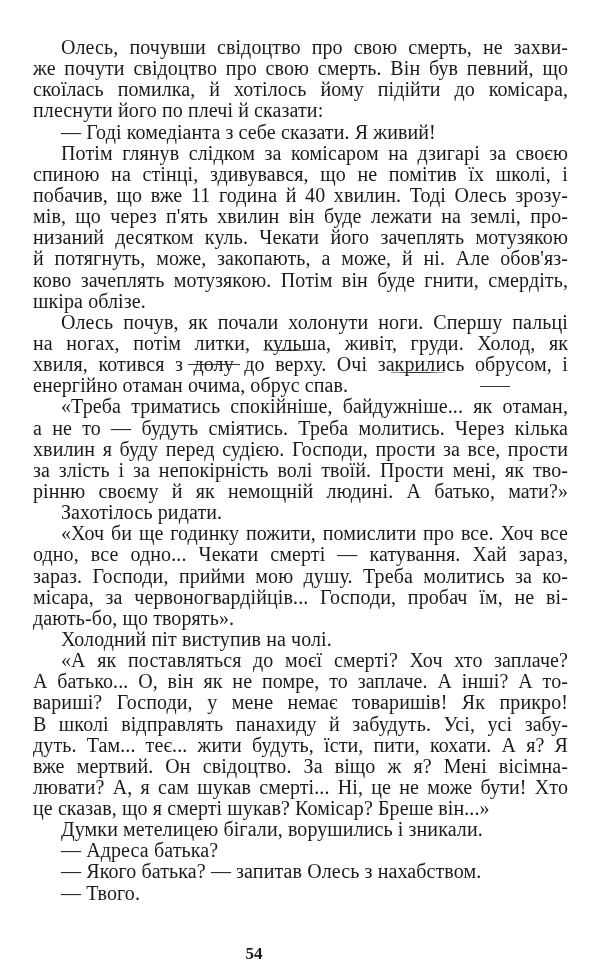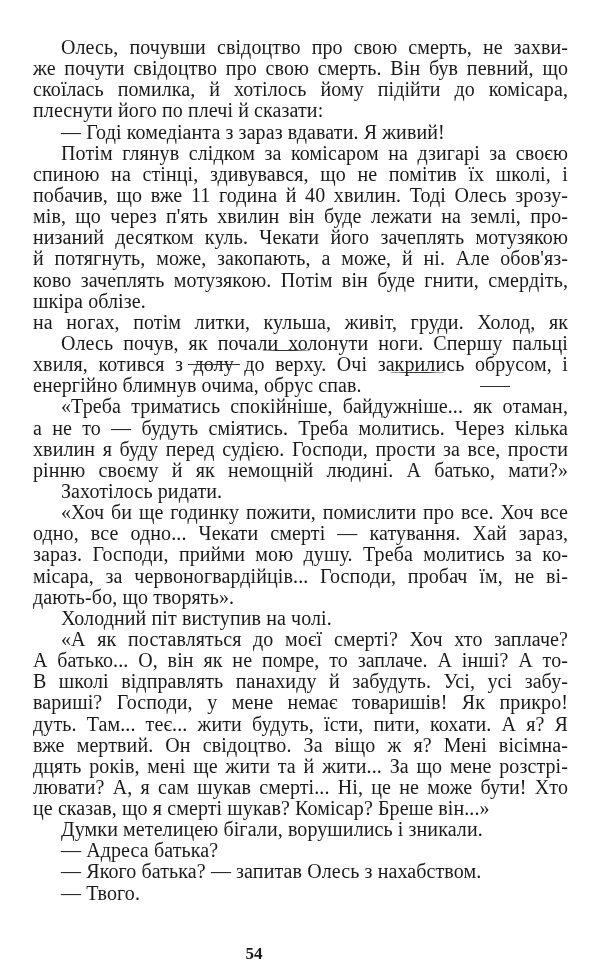--- a/index.html
+++ b/index.html
@@ -27,51 +27,51 @@
     }
   </style>
 </head>
 <body>
 
 <div class="page" id="page">
     <span class="line indent">Олесь, почувши свідоцтво про свою смерть, не захви-</span>
     <span class="line ">же почути свідоцтво про свою смерть. Він був певний, що</span>
     <span class="line ">скоїлась помилка, й хотілось йому підійти до комісара,</span>
     <span class="line last">плеснути його по плечі й сказати:</span>
-    <span class="line indent last">— Годі комедіанта з зараз вдавати. Я живий!</span>
+    <span class="line indent last">— Годі комедіанта з себе сказати. Я живий!</span>
     <span class="line indent">Потім глянув слідком за комісаром на дзигарі за своєю</span>
     <span class="line ">спиною на стінці, здивувався, що не помітив їх школі, і</span>
     <span class="line ">побачив, що вже 11 година й 40 хвилин. Тоді Олесь зрозу-</span>
     <span class="line ">мів, що через п'ять хвилин він буде лежати на землі, про-</span>
     <span class="line ">низаний десятком куль. Чекати його зачеплять мотузякою</span>
     <span class="line ">й потягнуть, може, закопають, а може, й ні. Але обов'яз-</span>
     <span class="line ">ково зачеплять мотузякою. Потім він буде гнити, смердіть,</span>
     <span class="line last">шкіра облізе.</span>
+    <span class="line indent">Олесь почув, як почали холонути ноги. Спершу пальці</span>
     <span class="line ">на ногах, потім литки, кульша, живіт, груди. Холод, як</span>
-    <span class="line indent">Олесь почув, як почали холонути ноги. Спершу пальці</span>
     <span class="line ">хвиля, котився з долу до верху. Очі закрились обрусом, і</span>
-    <span class="line last">енергійно блимнув очима, обрус спав.</span>
+    <span class="line last">енергійно отаман очима, обрус спав.</span>
     <span class="line indent">«Треба триматись спокійніше, байдужніше... як отаман,</span>
     <span class="line ">а не то — будуть сміятись. Треба молитись. Через кілька</span>
     <span class="line ">хвилин я буду перед судією. Господи, прости за все, прости</span>
+    <span class="line ">за злість і за непокірність волі твоїй. Прости мені, як тво-</span>
     <span class="line ">рінню своєму й як немощній людині. А батько, мати?»</span>
     <span class="line indent last">Захотілось ридати.</span>
     <span class="line indent">«Хоч би ще годинку пожити, помислити про все. Хоч все</span>
     <span class="line ">одно, все одно... Чекати смерті — катування. Хай зараз,</span>
     <span class="line ">зараз. Господи, прийми мою душу. Треба молитись за ко-</span>
     <span class="line ">місара, за червоногвардійців... Господи, пробач їм, не ві-</span>
     <span class="line last">дають-бо, що творять».</span>
     <span class="line indent last">Холодний піт виступив на чолі.</span>
     <span class="line indent">«А як поставляться до моєї смерті? Хоч хто заплаче?</span>
     <span class="line ">А батько... О, він як не помре, то заплаче. А інші? А то-</span>
+    <span class="line ">вариші? Господи, у мене немає товаришів! Як прикро!</span>
     <span class="line ">В школі відправлять панахиду й забудуть. Усі, усі забу-</span>
-    <span class="line ">вариші? Господи, у мене немає товаришів! Як прикро!</span>
     <span class="line ">дуть. Там... теє... жити будуть, їсти, пити, кохати. А я? Я</span>
     <span class="line ">вже мертвий. Он свідоцтво. За віщо ж я? Мені вісімна-</span>
-    <span class="line ">дцять років, мені ще жити та й жити... За що мене розстрі-</span>
     <span class="line ">лювати? А, я сам шукав смерті... Ні, це не може бути! Хто</span>
     <span class="line last">це сказав, що я смерті шукав? Комісар? Бреше він...»</span>
     <span class="line indent last">Думки метелицею бігали, ворушились і зникали.</span>
     <span class="line indent last">— Адреса батька?</span>
     <span class="line indent last">— Якого батька? — запитав Олесь з нахабством.</span>
     <span class="line indent last">— Твого.</span>
   </div>
 
 <div class="pen-mark" style="left:262px; top:350px; width:48px;"></div>
 <div class="pen-mark" style="left:390px; top:372px; width:55px;"></div>

